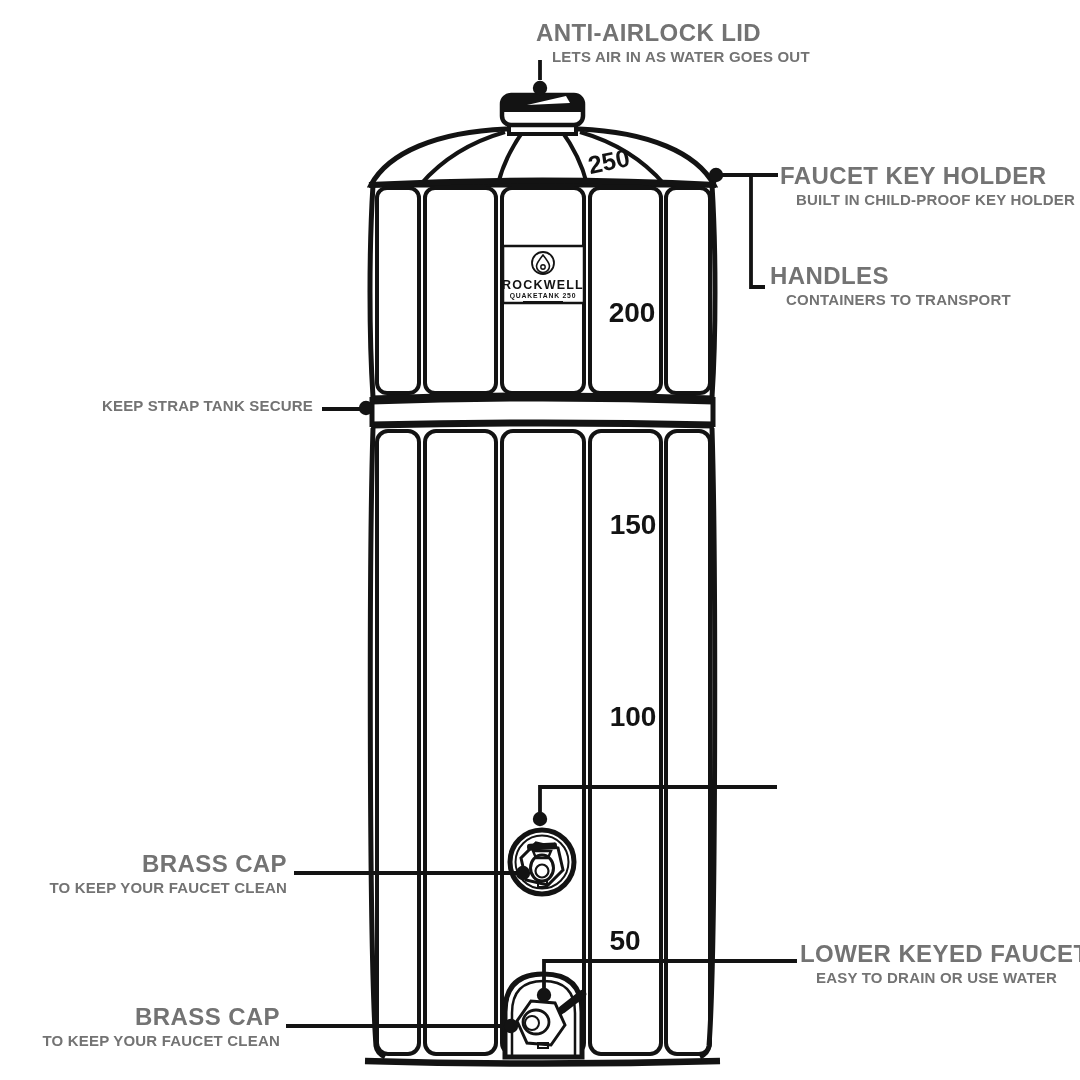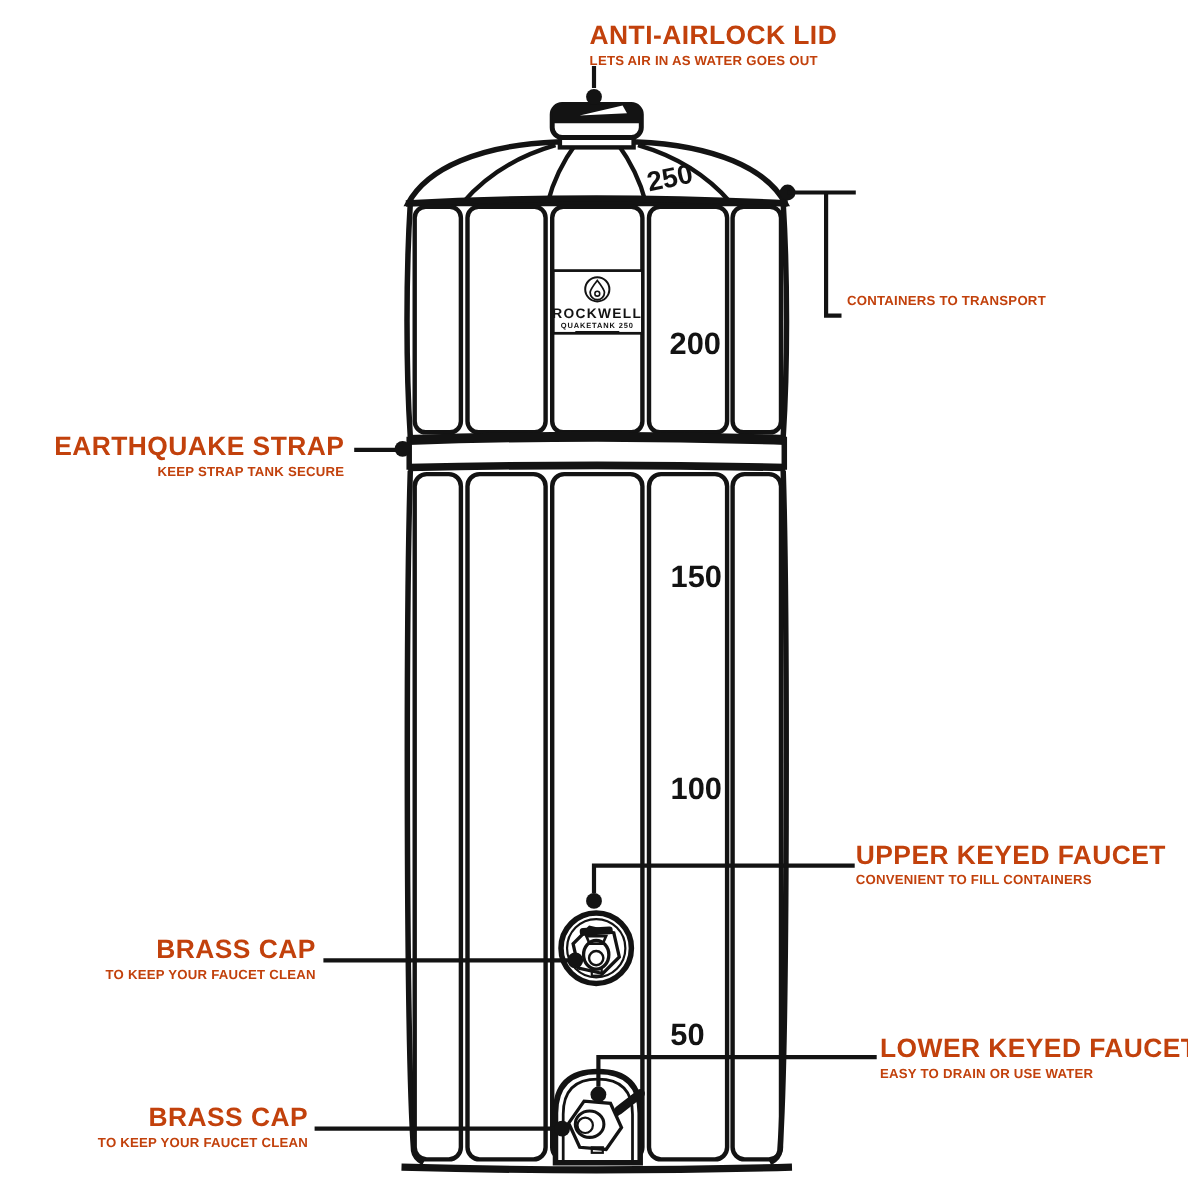--- a/index.html
+++ b/index.html
@@ -4,23 +4,23 @@
 <style>
   html,body{margin:0;padding:0;background:#ffffff;}
   #canvas{
     position:relative;
     width:1080px;height:1080px;
     background:#ffffff;
     overflow:hidden;
     font-family:"Liberation Sans",sans-serif;
   }
   #art{position:absolute;left:0;top:0;}
-  .lbl{position:absolute;color:#c2410c;}
+  .lbl{position:absolute;color:#737373;}
   .lbl .t{font-size:24px;font-weight:bold;letter-spacing:0.4px;line-height:1.05;white-space:nowrap;}
-  .lbl .s{font-size:12px;font-weight:bold;letter-spacing:0.2px;margin-top:3px;white-space:nowrap;}
+  .lbl .s{font-size:15px;font-weight:bold;letter-spacing:0.2px;margin-top:3px;white-space:nowrap;margin-left:16px;}
   .ra{text-align:right;}
   
   .num{font-family:"Liberation Sans",sans-serif;font-weight:bold;font-size:28px;fill:#131313;text-anchor:middle;}
   .num-sm{font-size:25px;}
   .logo-brand{font-family:"Liberation Sans",sans-serif;font-weight:bold;font-size:12.5px;letter-spacing:1.2px;fill:#131313;text-anchor:middle;}
   .logo-model{font-family:"Liberation Sans",sans-serif;font-weight:bold;font-size:6.8px;letter-spacing:0.8px;fill:#131313;text-anchor:middle;}
   .ink{stroke:#131313;}
   .nofill{fill:none;}
   .wfill{fill:#ffffff;}
   .bfill{fill:#131313;}
@@ -148,34 +148,34 @@
         <circle class="bfill" stroke="none" cx="511" cy="1026" r="7.2"></circle>
       </g>
     </g>
   </svg>
 
   <div class="lbl" style="left:536px;top:20px">
     <div class="t">ANTI-AIRLOCK LID</div>
     <div class="s">LETS AIR IN AS WATER GOES OUT</div>
   </div>
 
+  <div class="lbl" style="left:780px;top:163px">
+    <div class="t">FAUCET KEY HOLDER</div>
+    <div class="s">BUILT IN CHILD-PROOF KEY HOLDER</div>
+  </div>
 
   <div class="lbl" style="left:770px;top:263px">
+    <div class="t">HANDLES</div>
     <div class="s">CONTAINERS TO TRANSPORT</div>
   </div>
 
   <div class="lbl ra" style="right:767px;top:394px">
-    <div class="t">EARTHQUAKE STRAP</div>
     <div class="s">KEEP STRAP TANK SECURE</div>
   </div>
 
-  <div class="lbl" style="left:778px;top:765px">
-    <div class="t">UPPER KEYED FAUCET</div>
-    <div class="s">CONVENIENT TO FILL CONTAINERS</div>
-  </div>
 
   <div class="lbl ra" style="right:793px;top:851px">
     <div class="t">BRASS CAP</div>
     <div class="s">TO KEEP YOUR FAUCET CLEAN</div>
   </div>
 
   <div class="lbl" style="left:800px;top:941px">
     <div class="t">LOWER KEYED FAUCET</div>
     <div class="s">EASY TO DRAIN OR USE WATER</div>
   </div>

